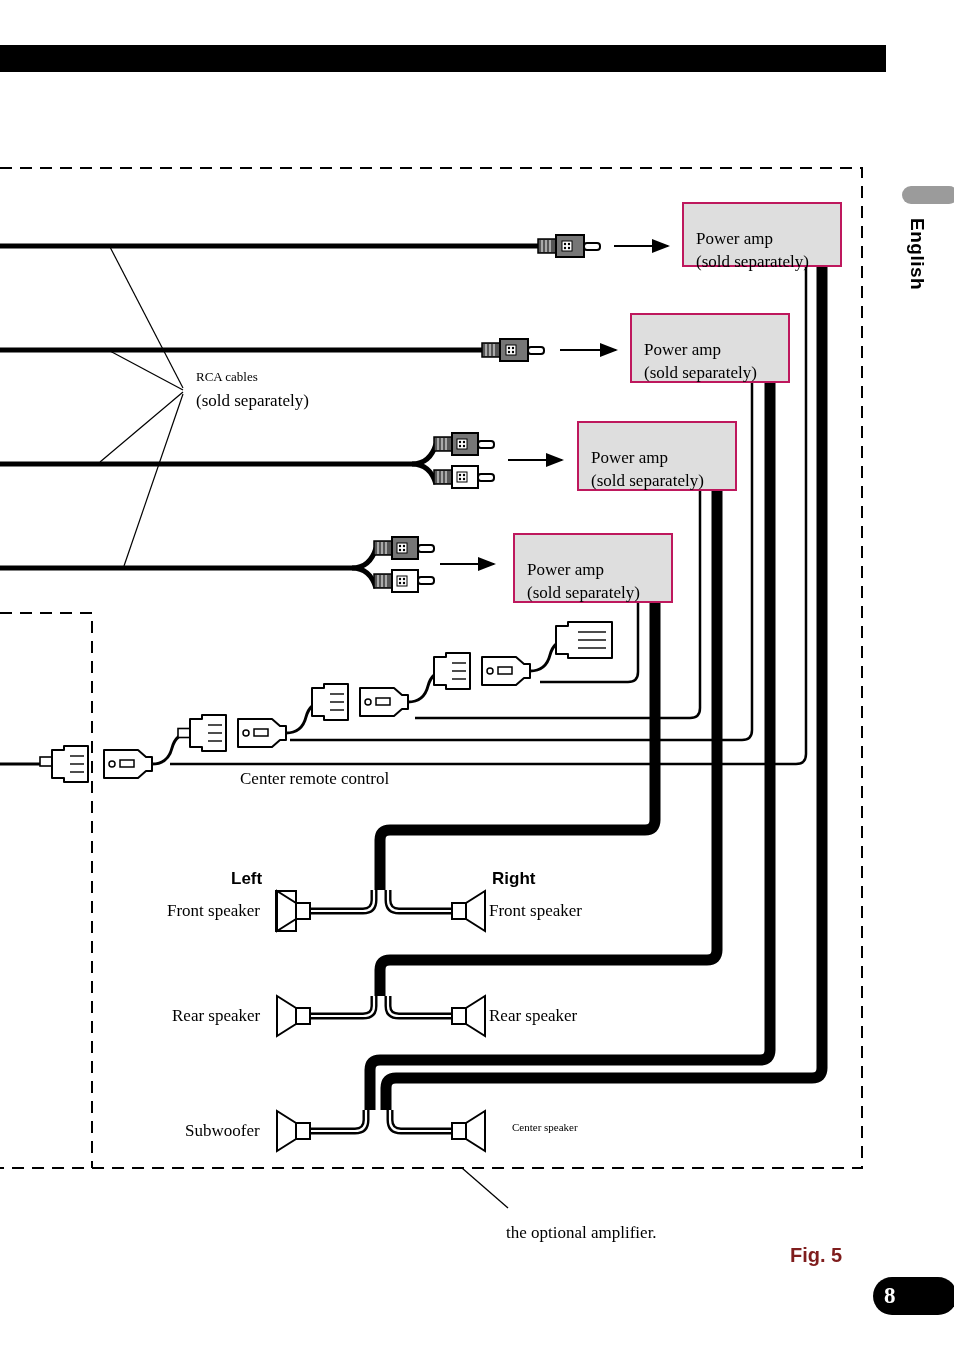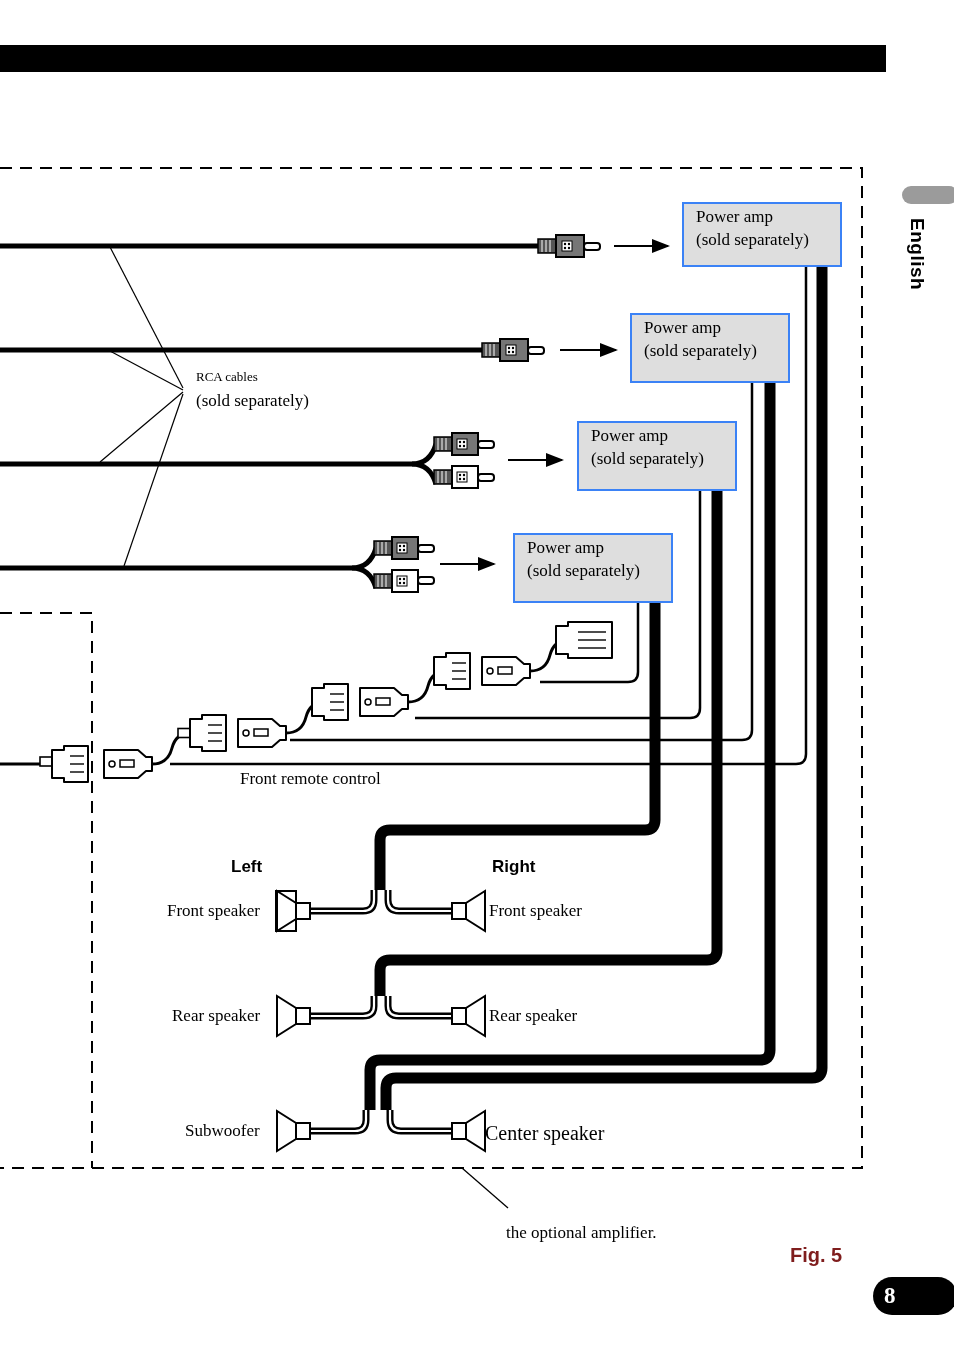--- a/index.html
+++ b/index.html
@@ -31,30 +31,31 @@
     position: absolute;
     font-family: "Liberation Serif", serif;
     color: #000;
     white-space: pre;
     line-height: 1.22;
   }
   .lbl-serif { font-family: "Liberation Serif", serif; }
   .lbl-sans-bold {
     font-family: "Liberation Sans", sans-serif;
     font-weight: bold;
+    margin-top: 12px;
   }
   .amp-box {
     position: absolute;
     background: #dedede;
-    border: 2px solid #3b82f6;
+    border: 2px solid #be185d;
     box-sizing: border-box;
     font-family: "Liberation Serif", serif;
     font-size: 17px;
     line-height: 1.33;
-    padding: 2px 0 0 12px;
+    padding: 24px 0 0 12px;
     color: #000;
   }
   .topbar {
     position: absolute;
     left: 0;
     top: 45px;
     width: 886px;
     height: 27px;
     background: #000;
   }
@@ -375,33 +376,33 @@
   <div class="amp-box" style="left:577px; top:421px; width:160px; height:70px;">
     <div>Power amp</div>
     <div>(sold separately)</div>
   </div>
 
   <div class="amp-box" style="left:513px; top:533px; width:160px; height:70px;">
     <div>Power amp</div>
     <div>(sold separately)</div>
   </div>
 
-  <div class="lbl lbl-serif" style="left:240px; top:769px; font-size:17px;">Front remote control</div>
+  <div class="lbl lbl-serif" style="left:240px; top:769px; font-size:17px;">Center remote control</div>
 
   <div class="lbl lbl-sans-bold" style="left:231px; top:857px; font-size:17px;">Left</div>
   <div class="lbl lbl-sans-bold" style="left:492px; top:857px; font-size:17px;">Right</div>
 
   <div class="lbl lbl-serif" style="left:167px; top:901px; font-size:17px;">Front speaker</div>
   <div class="lbl lbl-serif" style="left:489px; top:901px; font-size:17px;">Front speaker</div>
 
   <div class="lbl lbl-serif" style="left:172px; top:1006px; font-size:17px;">Rear speaker</div>
   <div class="lbl lbl-serif" style="left:489px; top:1006px; font-size:17px;">Rear speaker</div>
 
   <div class="lbl lbl-serif" style="left:185px; top:1121px; font-size:17px;text-align:center;">Subwoofer</div>
-  <div class="lbl lbl-serif" style="left:485px; top:1121px; font-size:20px;">Center speaker</div>
+  <div class="lbl lbl-serif" style="left:512px; top:1121px; font-size:11px;">Center speaker</div>
 
   <div class="lbl lbl-serif" style="left:506px; top:1223px; font-size:17px;">the optional amplifier.</div>
 
   <div class="fig-label">Fig. 5</div>
 
   <div class="page-tab"></div>
   <div class="page-num">8</div>
 
 </div>
 

